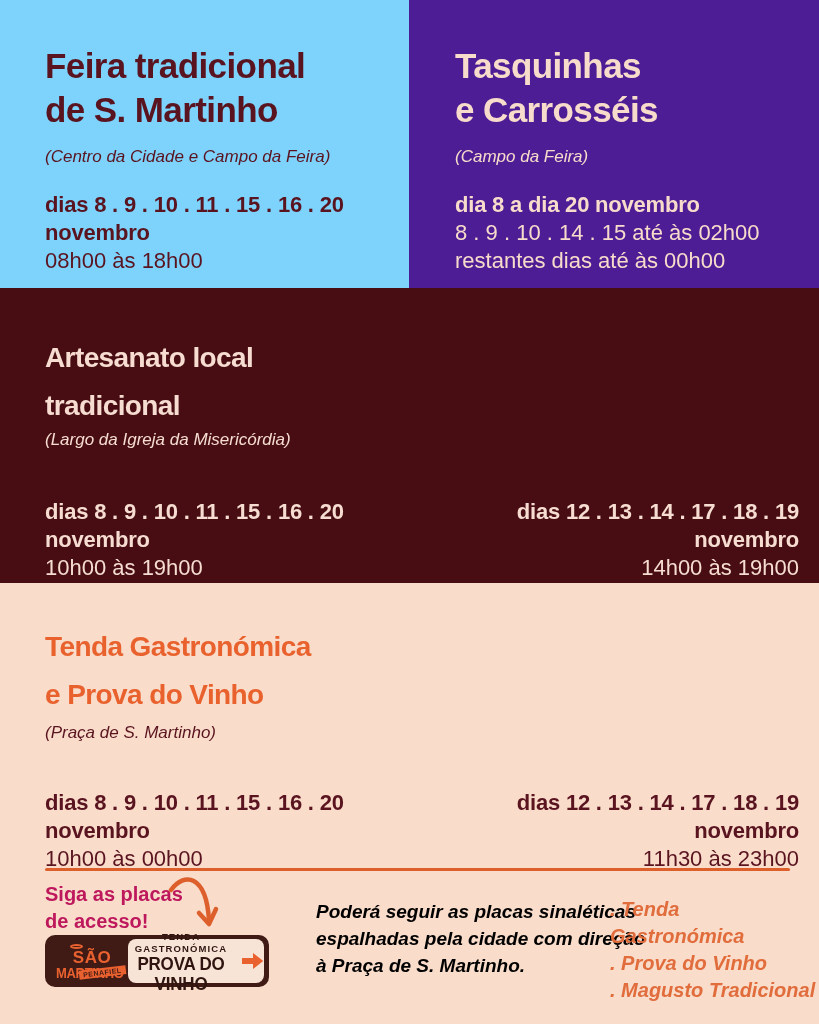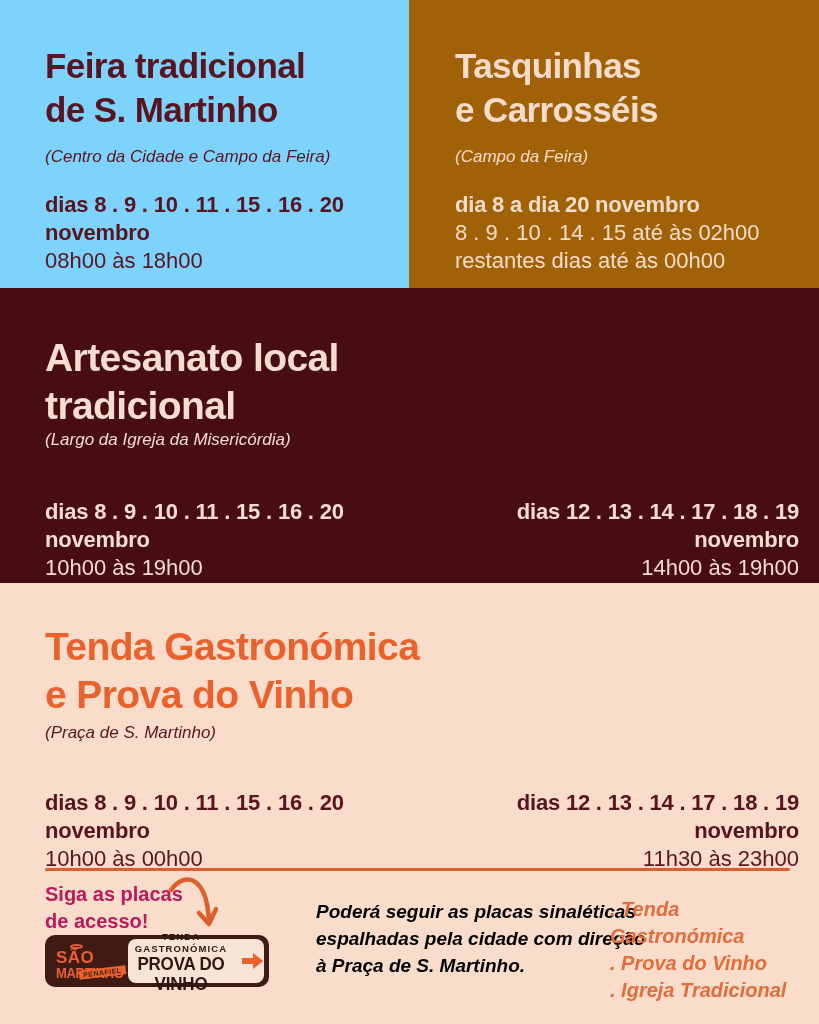--- a/index.html
+++ b/index.html
@@ -14,42 +14,42 @@
   
   .row-top { display:flex; height:288px; }
   .panel-left {
     width:409px; height:100%;
     background:#7dd3fc;
     padding:44px 20px 0 45px;
     color:#5a1420;
   }
   .panel-right {
     flex:1; height:100%;
-    background:#a16207;
+    background:#4c1d95;
     padding:44px 20px 0 46px;
     color:#f8dccb;
   }
   .panel-title {
     font-size:35px; font-weight:bold; line-height:44px;
     letter-spacing:-0.6px; white-space:pre-line;
   }
   .panel-subtitle {
     font-style:italic; font-size:17px; margin-top:15px;
   }
   .sched { margin-top:24px; font-size:22px; line-height:28px; }
   .sched .bold { font-weight:bold; letter-spacing:-0.2px; }
   
   .section-maroon {
     height:295px;
     background:#470d12;
     color:#f6dcd1;
     padding:46px 20px 0 45px;
   }
   .big-title {
-    font-size:39px; font-weight:bold; line-height:48px;
+    font-size:28px; font-weight:bold; line-height:48px;
     letter-spacing:-0.6px; white-space:pre-line;
   }
   .section-maroon .panel-subtitle { margin-top:0; }
   .cols { display:flex; margin-top:24px; }
   .col-left { width:432px; }
   .col-right { flex:1;text-align:right; }
   
   .section-bottom {
     height:441px;
     background:#f9dcca;
@@ -94,20 +94,21 @@
     padding-left:6px;
   }
   .sign-halo {
     width:13px; height:5px;
     border:2px solid #ea6130; border-radius:50%;
     margin:0 0 1px 14px;
   }
   .sign-brand1 {
     color:#ea6130; font-weight:bold; font-size:17px; line-height:15px;
     letter-spacing:0.5px;
+    text-align:center;
   }
   .sign-brand2 {
     color:#ea6130; font-weight:bold; font-size:13px; line-height:13px;
     letter-spacing:-0.3px; transform:scaleY(1.15); transform-origin:left top;
   }
   .sign-tag {
     position:absolute; right:2px; bottom:6px;
     background:#ea6130; color:#401b15;
     font-size:7px; font-weight:bold; letter-spacing:0.5px;
     padding:1px 4px; transform:rotate(-7deg);
@@ -216,16 +217,16 @@
     </div>
   </div>
 
   <div class="footer-note">Poderá seguir as placas sinaléticas
 espalhadas pela cidade com direção
 à Praça de S. Martinho.</div>
 
   <div class="footer-list">
     <div>. Tenda Gastronómica</div>
     <div>. Prova do Vinho</div>
-    <div>. Igreja Tradicional</div>
+    <div>. Magusto Tradicional</div>
   </div>
 
 </div>
 
 </body></html>

